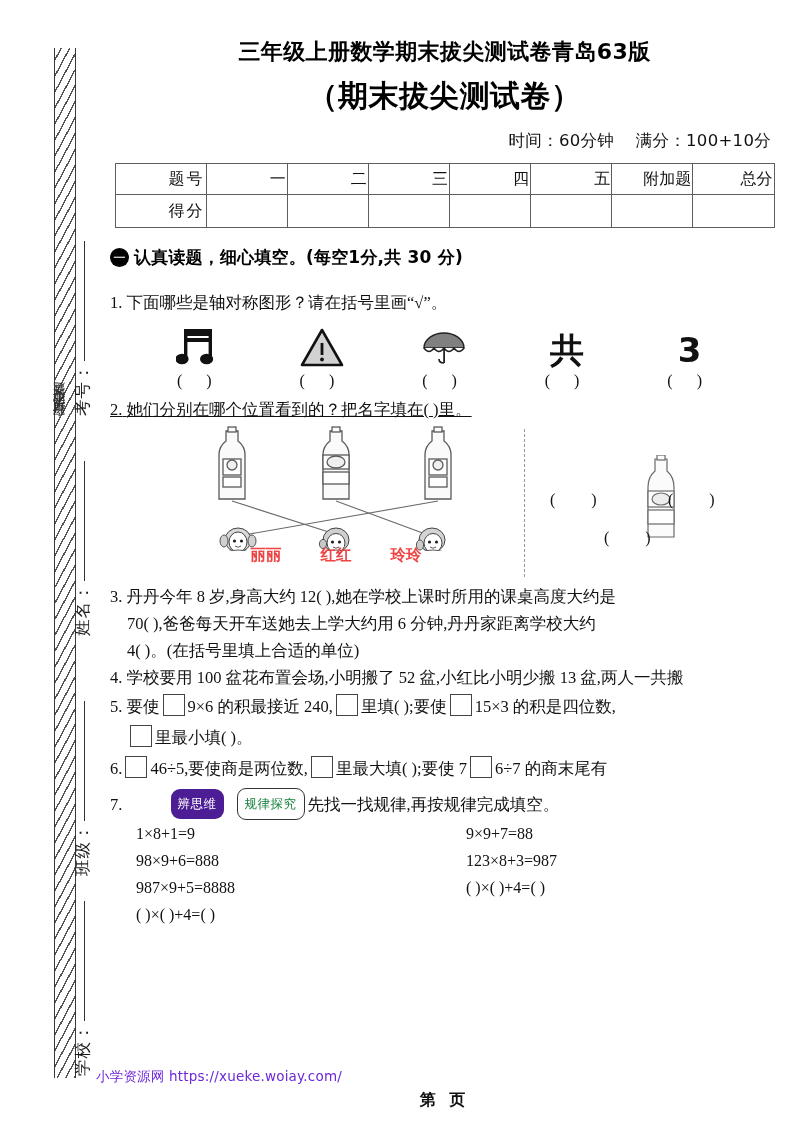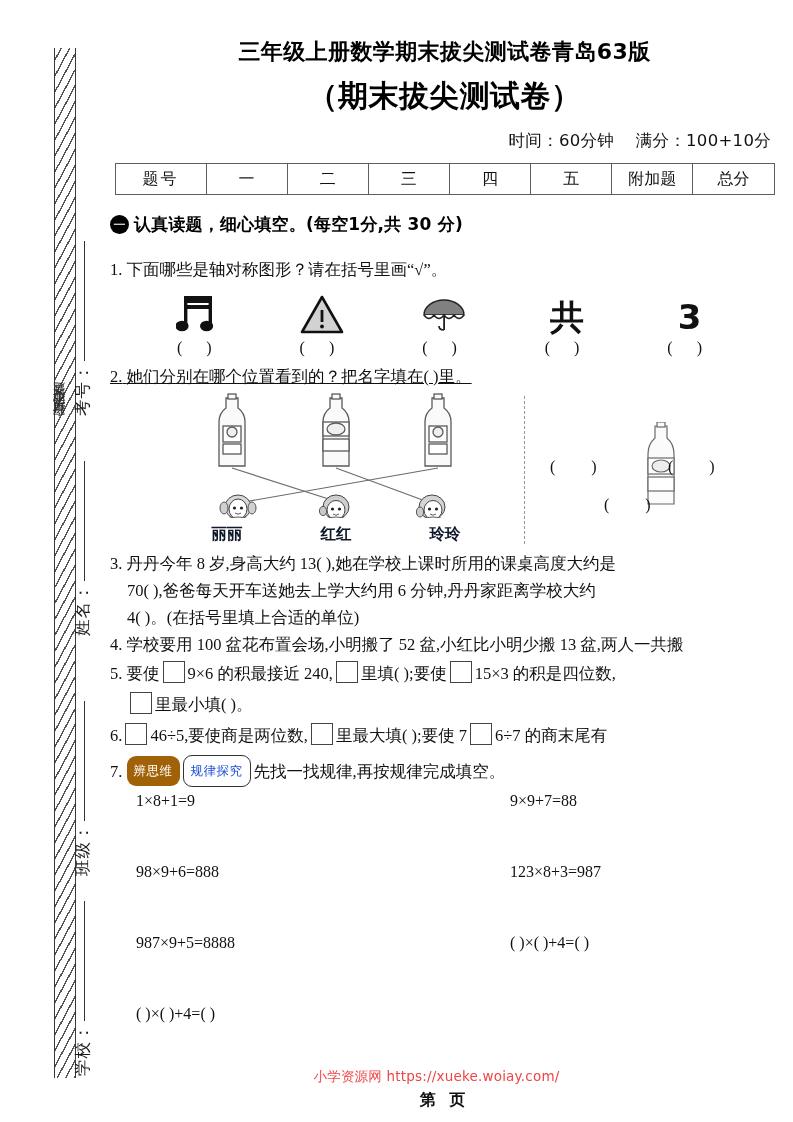--- a/index.html
+++ b/index.html
@@ -120,21 +120,21 @@
     width: 660px;
   }
   table#score-table {
     border-collapse: collapse;
     width: 100%;
     table-layout: fixed;
   }
   #score-table td {
     border: 1.1px solid #5d5d5d;
     height: 28px;
-    text-align: center;
+    text-align: right;
     vertical-align: middle;
     font-size: 16px;
     font-family: "Liberation Serif", serif;
     color: #111;
   }
   #score-table td.rowhead { width: 88px; letter-spacing: 2px; }
   #score-table tr.vals td { height: 30px; }
 
   
   .section-head {
@@ -238,66 +238,65 @@
     font-size: 16px;
     letter-spacing: 16px;
     color: #111;
   }
   #q2-paren-left  { left: 2px;   top: 58px; }
   #q2-paren-right { left: 120px; top: 58px; }
   #q2-paren-below { left: 56px;  top: 96px; }
 
   .name-row {
     position: absolute;
-    left: 0; top: 132px;
+    left: 0; top: 120px;
     width: 288px;
     display: flex;
-    justify-content: space-between;
+    justify-content: center;
     font-size: 15.5px;
     font-weight: bold;
     font-family: "DejaVu Sans", sans-serif;
-    color: #0f172a;
+    color: #ef4444;
   }
   .name-row span { width: 70px; text-align: center; }
 
   
   .badge {
     display: inline-block;
     font-family: "DejaVu Sans", sans-serif;
     font-size: 12.5px;
     padding: 1px 7px 2px 7px;
     border-radius: 9px;
     vertical-align: 2px;
     margin-right: 3px;
     letter-spacing: 0.5px;
   }
-  .badge-solid { background: #a16207; color: #fff; }
-  .badge-outline { border: 1.2px solid #333; color: #1d4ed8; }
+  .badge-solid { background: #4c1d95; color: #fff; margin-left: 44px; }
+  .badge-outline { border: 1.2px solid #333; color: #15803d; margin-left: 10px; }
 
   .eq-grid {
     padding-left: 40px;
     display: grid;
     grid-template-columns: 330px 1fr;
     row-gap: 0px;
     font-size: 16px;
     line-height: 27px;
     font-family: "Liberation Serif", serif;
     color: #111;
-    gap: 44px;
   }
 
   
   #watermark {
     position: absolute;
     left: 0; right: 16px;
     top: 1068px;
-    text-align: center;
+    text-align: left;
     font-family: "DejaVu Sans", sans-serif;
     font-size: 13.5px;
-    color: #ef4444;
+    color: #6d28d9;
     letter-spacing: 0.2px;
   }
   #page-footer {
     position: absolute;
     left: 0; right: 0;
     top: 1090px;
     text-align: center;
     font-family: "DejaVu Sans", sans-serif;
     font-size: 16px;
     font-weight: bold;
@@ -343,20 +342,30 @@
       <tbody>
           <tr>
         <td class="rowhead">题号</td>
         <td>一</td>
         <td>二</td>
         <td>三</td>
         <td>四</td>
         <td>五</td>
         <td>附加题</td>
         <td>总分</td>
+      </tr>
+      <tr class="vals">
+        <td class="rowhead">得分</td>
+        <td></td>
+        <td></td>
+        <td></td>
+        <td></td>
+        <td></td>
+        <td></td>
+        <td></td>
       </tr>
     </tbody>
       </table>
   </div>
 
   <div class="section-head">
     <span class="sec-num">一</span><span>认真读题，细心填空。(每空1分,共 30 分)</span>
   </div>
 
   <div class="q" style="margin-top:20px;">
@@ -508,21 +517,21 @@
       </svg>
       <div class="q2-paren" id="q2-paren-left">(        )</div>
       <div class="q2-paren" id="q2-paren-right">(        )</div>
       <div class="q2-paren" id="q2-paren-below">(        )</div>
     </div>
   </div>
 
   <div class="q">
     <div class="q-text">
       <span class="qnum">3.</span>
-      <span>丹丹今年 8 岁,身高大约 13(             ),她在学校上课时所用的课桌高度大约是</span>
+      <span>丹丹今年 8 岁,身高大约 12(             ),她在学校上课时所用的课桌高度大约是</span>
     </div>
     <div class="q-text">
       <span class="indent"></span><span>70(            ),爸爸每天开车送她去上学大约用 6 分钟,丹丹家距离学校大约</span>
     </div>
     <div class="q-text">
       <span class="indent"></span><span>4(            )。(在括号里填上合适的单位)</span>
     </div>
   </div>
 
   <div class="q">

